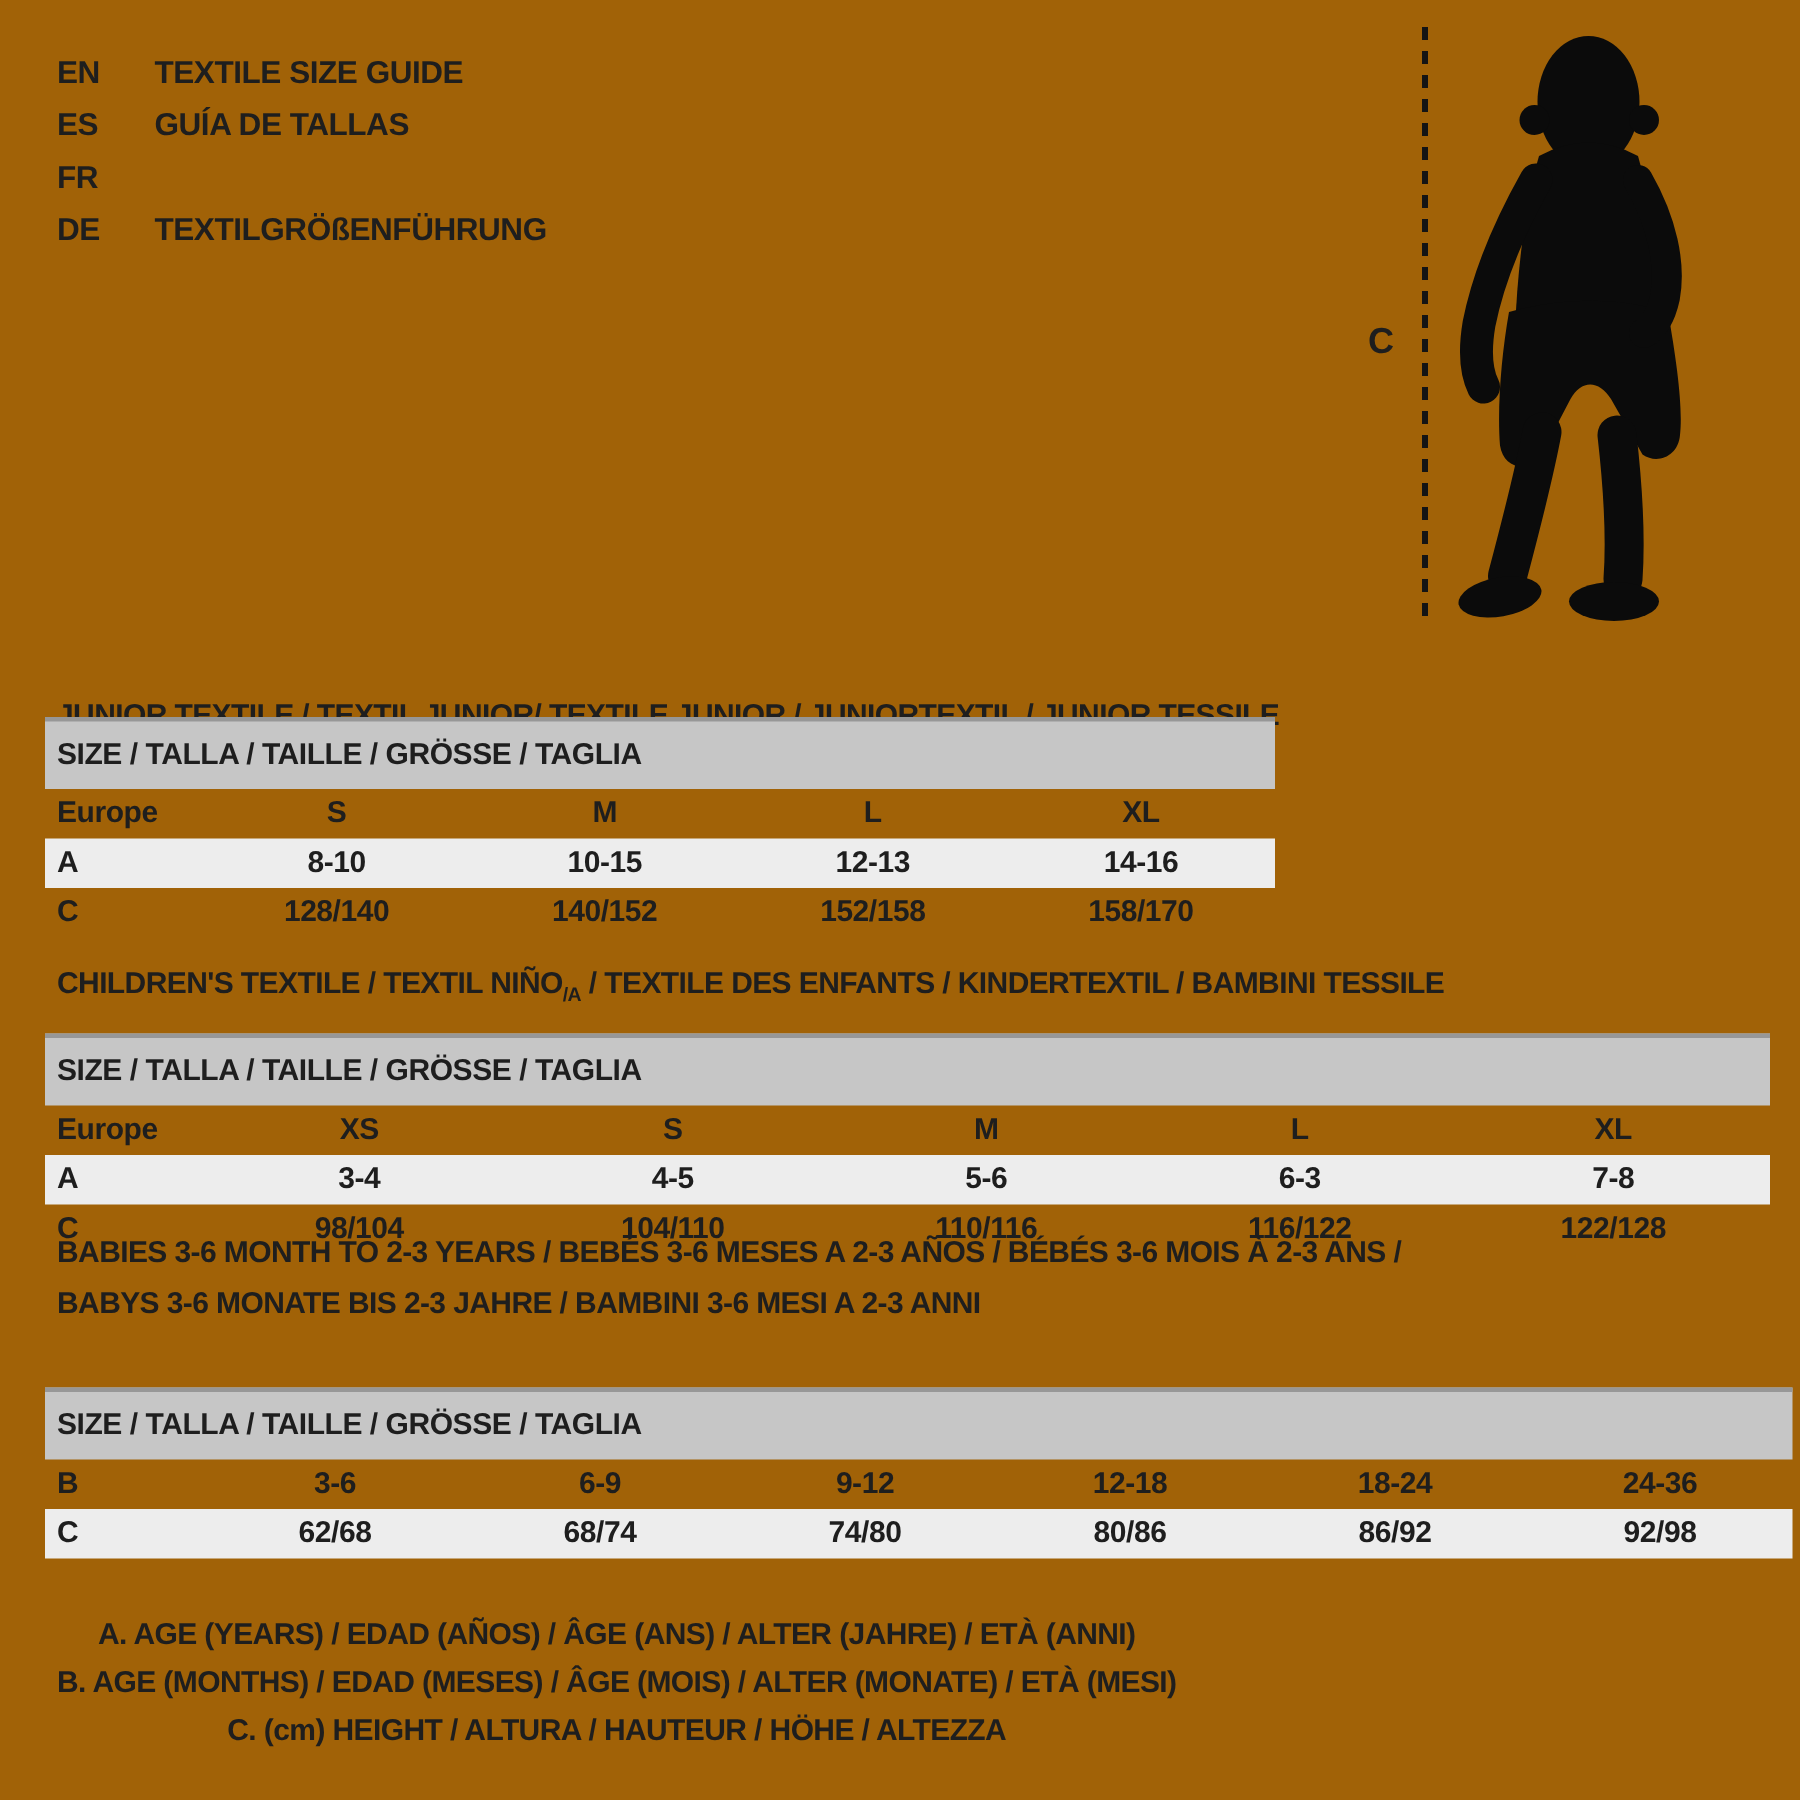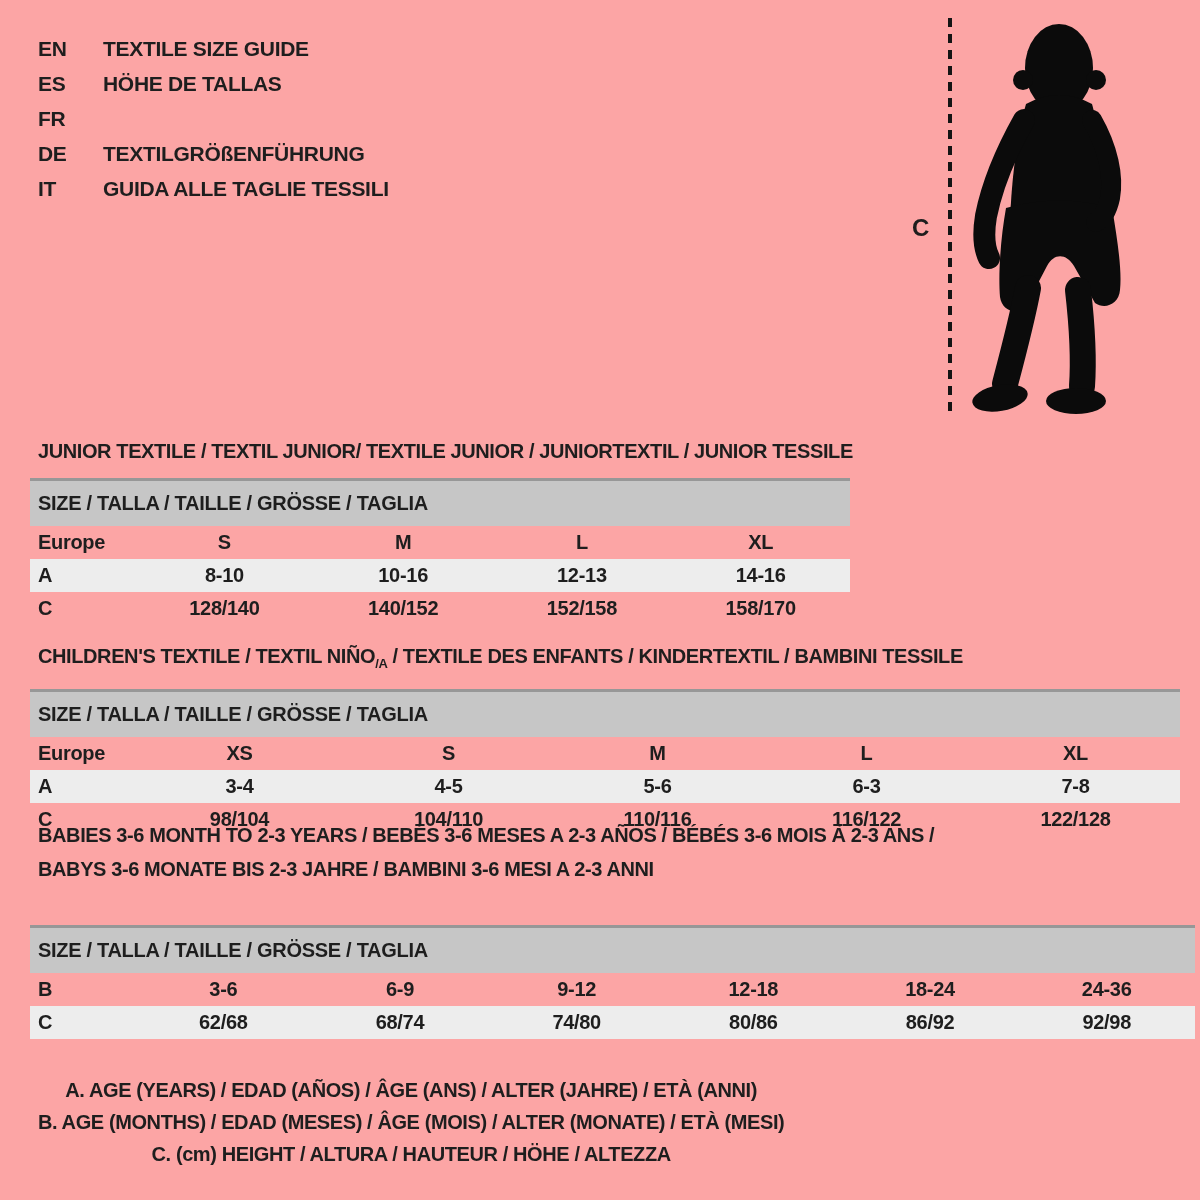--- a/index.html
+++ b/index.html
@@ -1,34 +1,34 @@
 <!DOCTYPE html>
 <html><head>
 <meta charset="utf-8">
 <style>
   html,body{margin:0;padding:0;background:#ffffff;}
   .canvas{
-    position:relative;width:1200px;height:1200px;background:#fca5a5;overflow:hidden;
+    position:relative;width:1200px;height:1200px;background:#a16207;overflow:hidden;
     font-family:"Liberation Sans","DejaVu Sans",sans-serif;
     font-weight:bold;color:var(--ink,#1e1e1e);
   }
   
   #lang-block{position:absolute;left:38px;top:31px;font-size:21px;line-height:35px;letter-spacing:-0.3px;}
   .lang-row{display:flex;}
   .lang-code{width:65px;}
   
   .dotted-line{
     position:absolute;left:948px;top:18px;width:4px;height:398px;
     background:repeating-linear-gradient(to bottom,#141414 0 9px,transparent 9px 16px);
   }
   .c-label{position:absolute;left:912px;top:214px;font-size:24px;}
   .silhouette{position:absolute;left:962px;top:20px;width:176px;height:396px;}
   
   .section-title{position:absolute;left:38px;font-size:20px;line-height:34px;letter-spacing:-0.4px;white-space:nowrap;}
-  #title-0{top:434px;}
+  #title-0{top:460px;}
   #title-1{top:639px;text-align:right;}
   #title-2{top:818px;}
   .sub{font-size:13px;position:relative;top:5px;}
   
   .size-table{position:absolute;left:30px;font-size:20px;letter-spacing:-0.3px;}
   #table-0{top:478px;width:820px;}
   #table-1{top:689px;width:1150px;}
   #table-2{top:925px;width:1165px;}
   .size-header{
     height:48px;background:var(--bar,#c6c6c6);border-top:3px solid var(--bar-edge,#979797);
@@ -46,32 +46,28 @@
 
 <div class="canvas" style="--ink: #1e1e1e; --bar: #c6c6c6; --bar-edge: #979797; --row-shade: #ededed;">
 
   <div id="lang-block">
       <div class="lang-row">
         <span class="lang-code">EN</span>
         <span>TEXTILE SIZE GUIDE</span>
       </div>
       <div class="lang-row">
         <span class="lang-code">ES</span>
-        <span>HÖHE DE TALLAS</span>
+        <span>GUÍA DE TALLAS</span>
       </div>
       <div class="lang-row">
         <span class="lang-code">FR</span>
       </div>
       <div class="lang-row">
         <span class="lang-code">DE</span>
         <span>TEXTILGRÖßENFÜHRUNG</span>
-      </div>
-      <div class="lang-row">
-        <span class="lang-code">IT</span>
-        <span>GUIDA ALLE TAGLIE TESSILI</span>
       </div>
     </div>
 
   <div class="dotted-line"></div>
   <div class="c-label">C</div>
 
   <svg class="silhouette" viewBox="0 0 176 396" aria-hidden="true">
     <g fill="#0b0b0b" stroke="none">
       <ellipse cx="97" cy="48" rx="34" ry="44"></ellipse>
       <circle cx="61" cy="60" r="10"></circle>
@@ -99,21 +95,21 @@
       <div class="trow">
         <div class="tlabel">Europe</div>
         <div class="tcell">S</div>
         <div class="tcell">M</div>
         <div class="tcell">L</div>
         <div class="tcell">XL</div>
       </div>
       <div class="trow shaded">
         <div class="tlabel">A</div>
         <div class="tcell">8-10</div>
-        <div class="tcell">10-16</div>
+        <div class="tcell">10-15</div>
         <div class="tcell">12-13</div>
         <div class="tcell">14-16</div>
       </div>
       <div class="trow">
         <div class="tlabel">C</div>
         <div class="tcell">128/140</div>
         <div class="tcell">140/152</div>
         <div class="tcell">152/158</div>
         <div class="tcell">158/170</div>
       </div>

